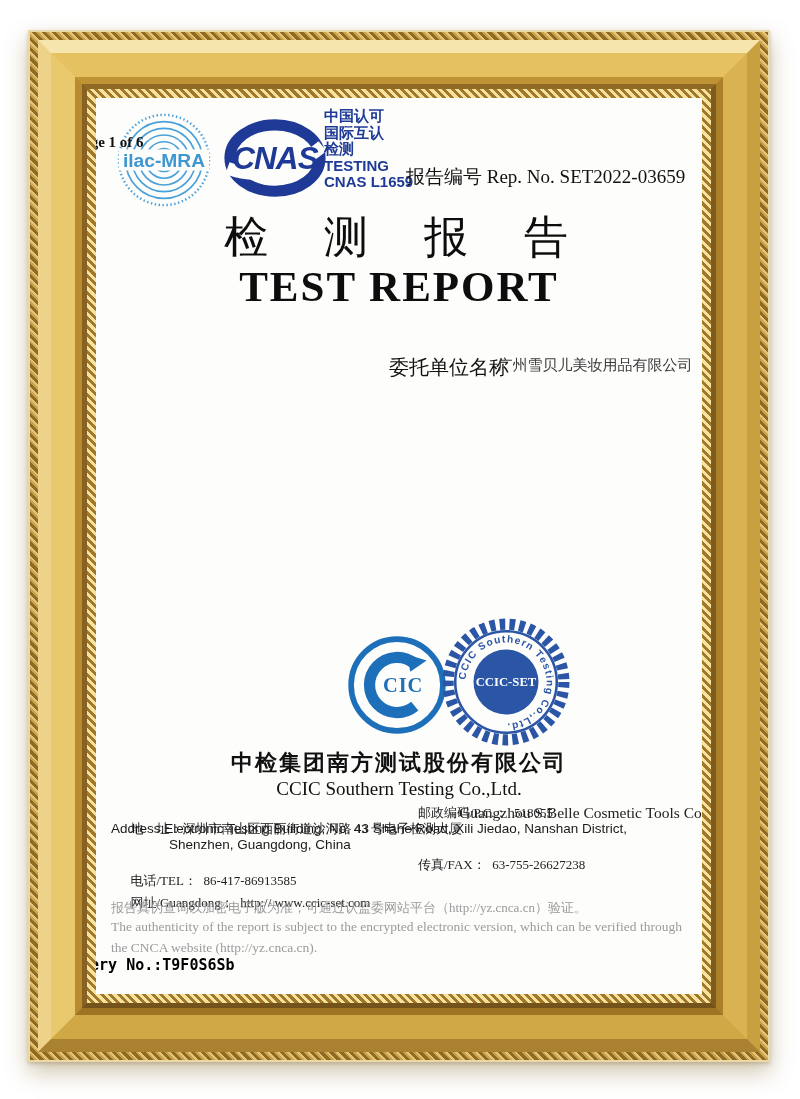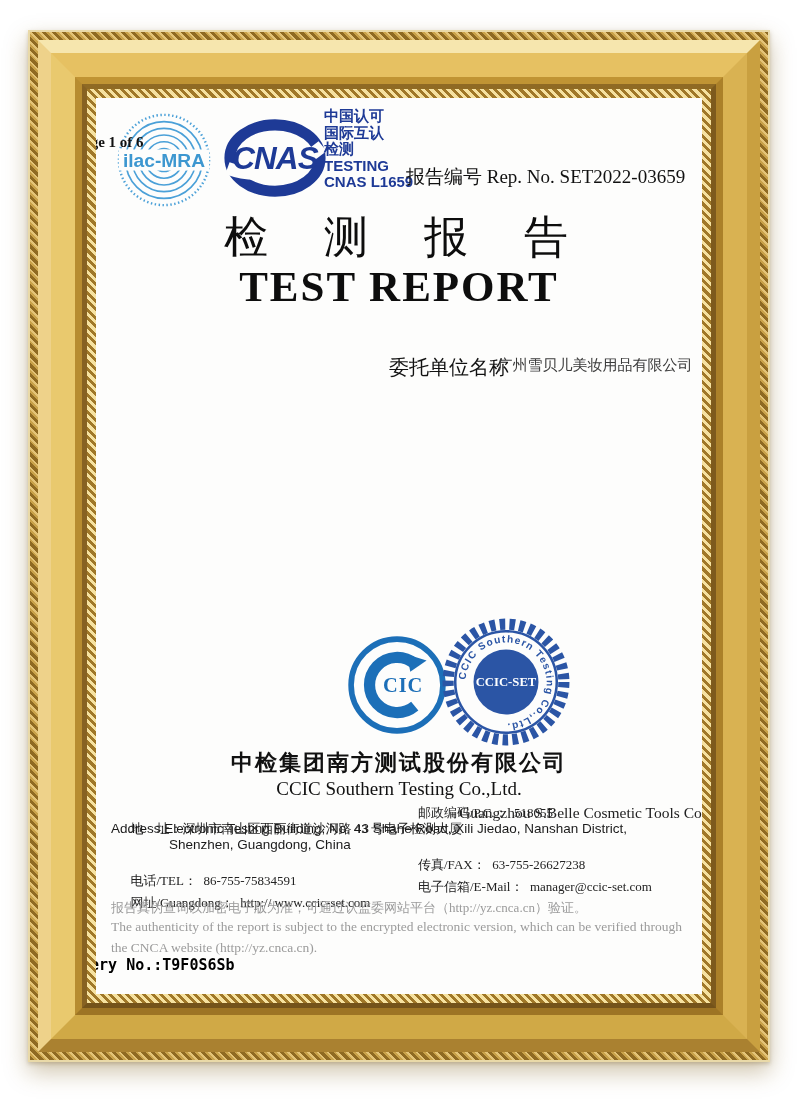--- a/index.html
+++ b/index.html
@@ -145,26 +145,25 @@
     <div class="abs company-zh">中检集团南方测试股份有限公司</div>
     <div class="abs company-en">CCIC Southern Testing Co.,Ltd.</div>
 
     <div class="cline c-zh" style="top:706px">
       <span>地　址：深圳市南山区西丽街道沙河路 43 号电子检测大厦</span>
       <span class="second">邮政编码/P.C.：  518055</span>
     </div>
     <div class="cline c-sans" style="top:723px">Address:Electronic Testing Building, No. 43 Shahe Road, Xili Jiedao, Nanshan District,</div>
     <div class="cline c-sans" style="top:739px;left:73px">Shenzhen, Guangdong, China</div>
     <div class="cline c-zh" style="top:758px">
-      <span>电话/TEL：  86-755-75834591</span>
+      <span>电话/TEL：  86-417-86913585</span>
       <span class="second">传真/FAX：  63-755-26627238</span>
     </div>
     <div class="cline c-zh" style="top:780px">
       <span>网址/Guangdong：  http:// www.ccic-set.com</span>
-      <span class="second">电子信箱/E-Mail：  manager@ccic-set.com</span>
     </div>
     <div class="cline c-zh gray" style="top:801px">报告真伪查询以加密电子版为准，可通过认监委网站平台（http://yz.cnca.cn）验证。</div>
     <div class="cline gray" style="top:821px;font-size:13.5px">The authenticity of the report is subject to the encrypted electronic version, which can be verified through</div>
     <div class="cline gray" style="top:842px;font-size:13.5px">the CNCA website (http://yz.cnca.cn).</div>
 
     <div class="abs query">Query No.:T9F0S6Sb</div>
 
   </div>
  </div>
             </div>

